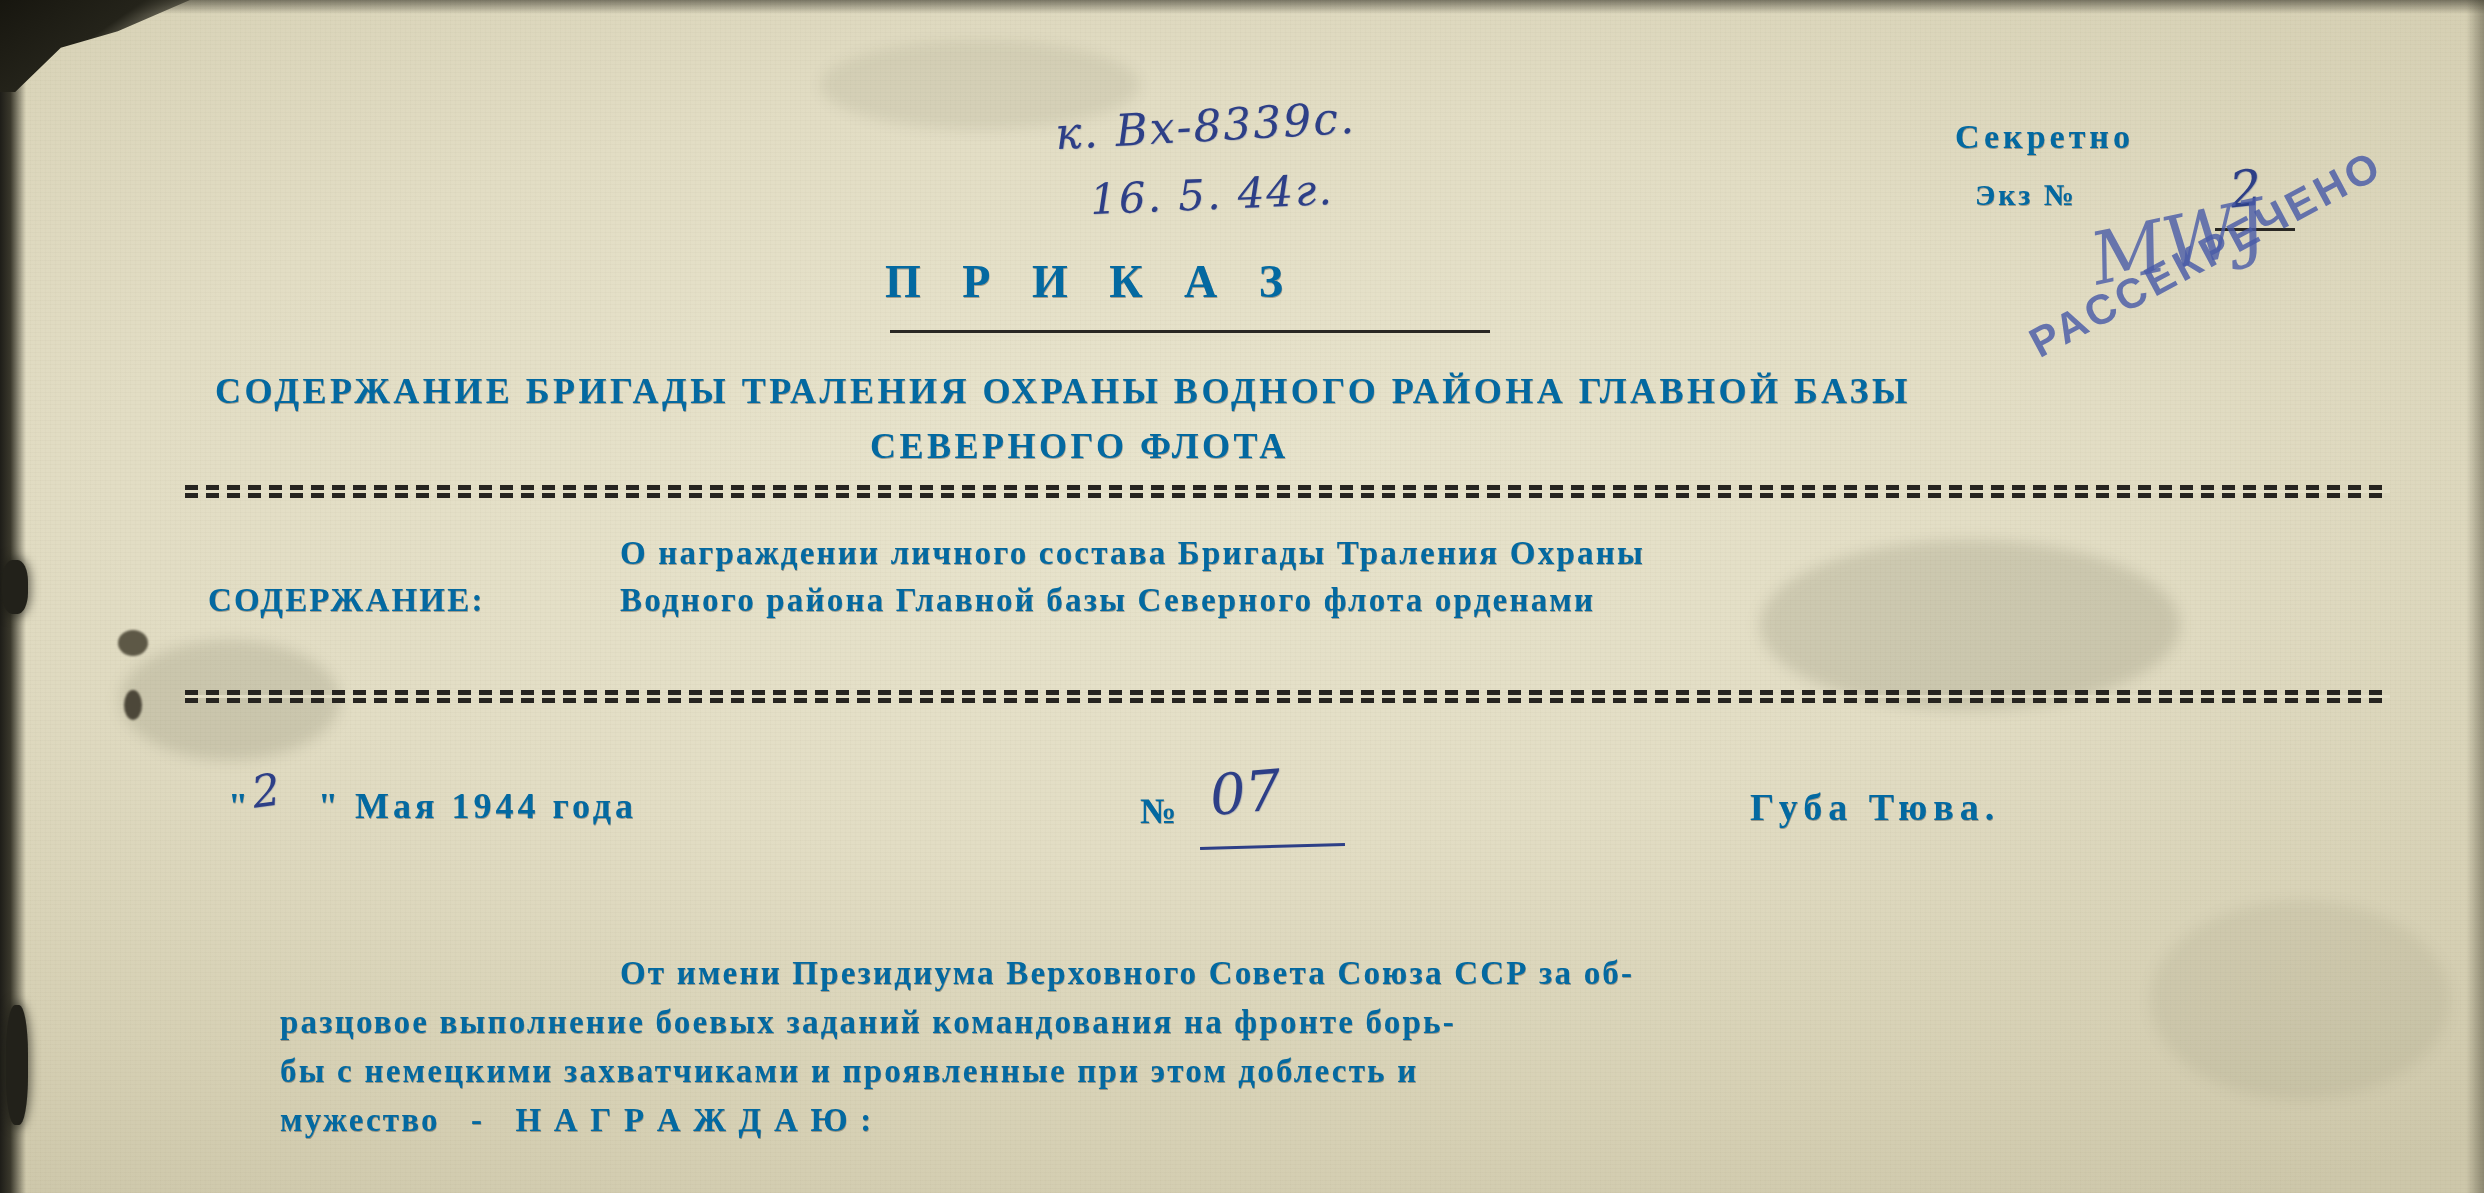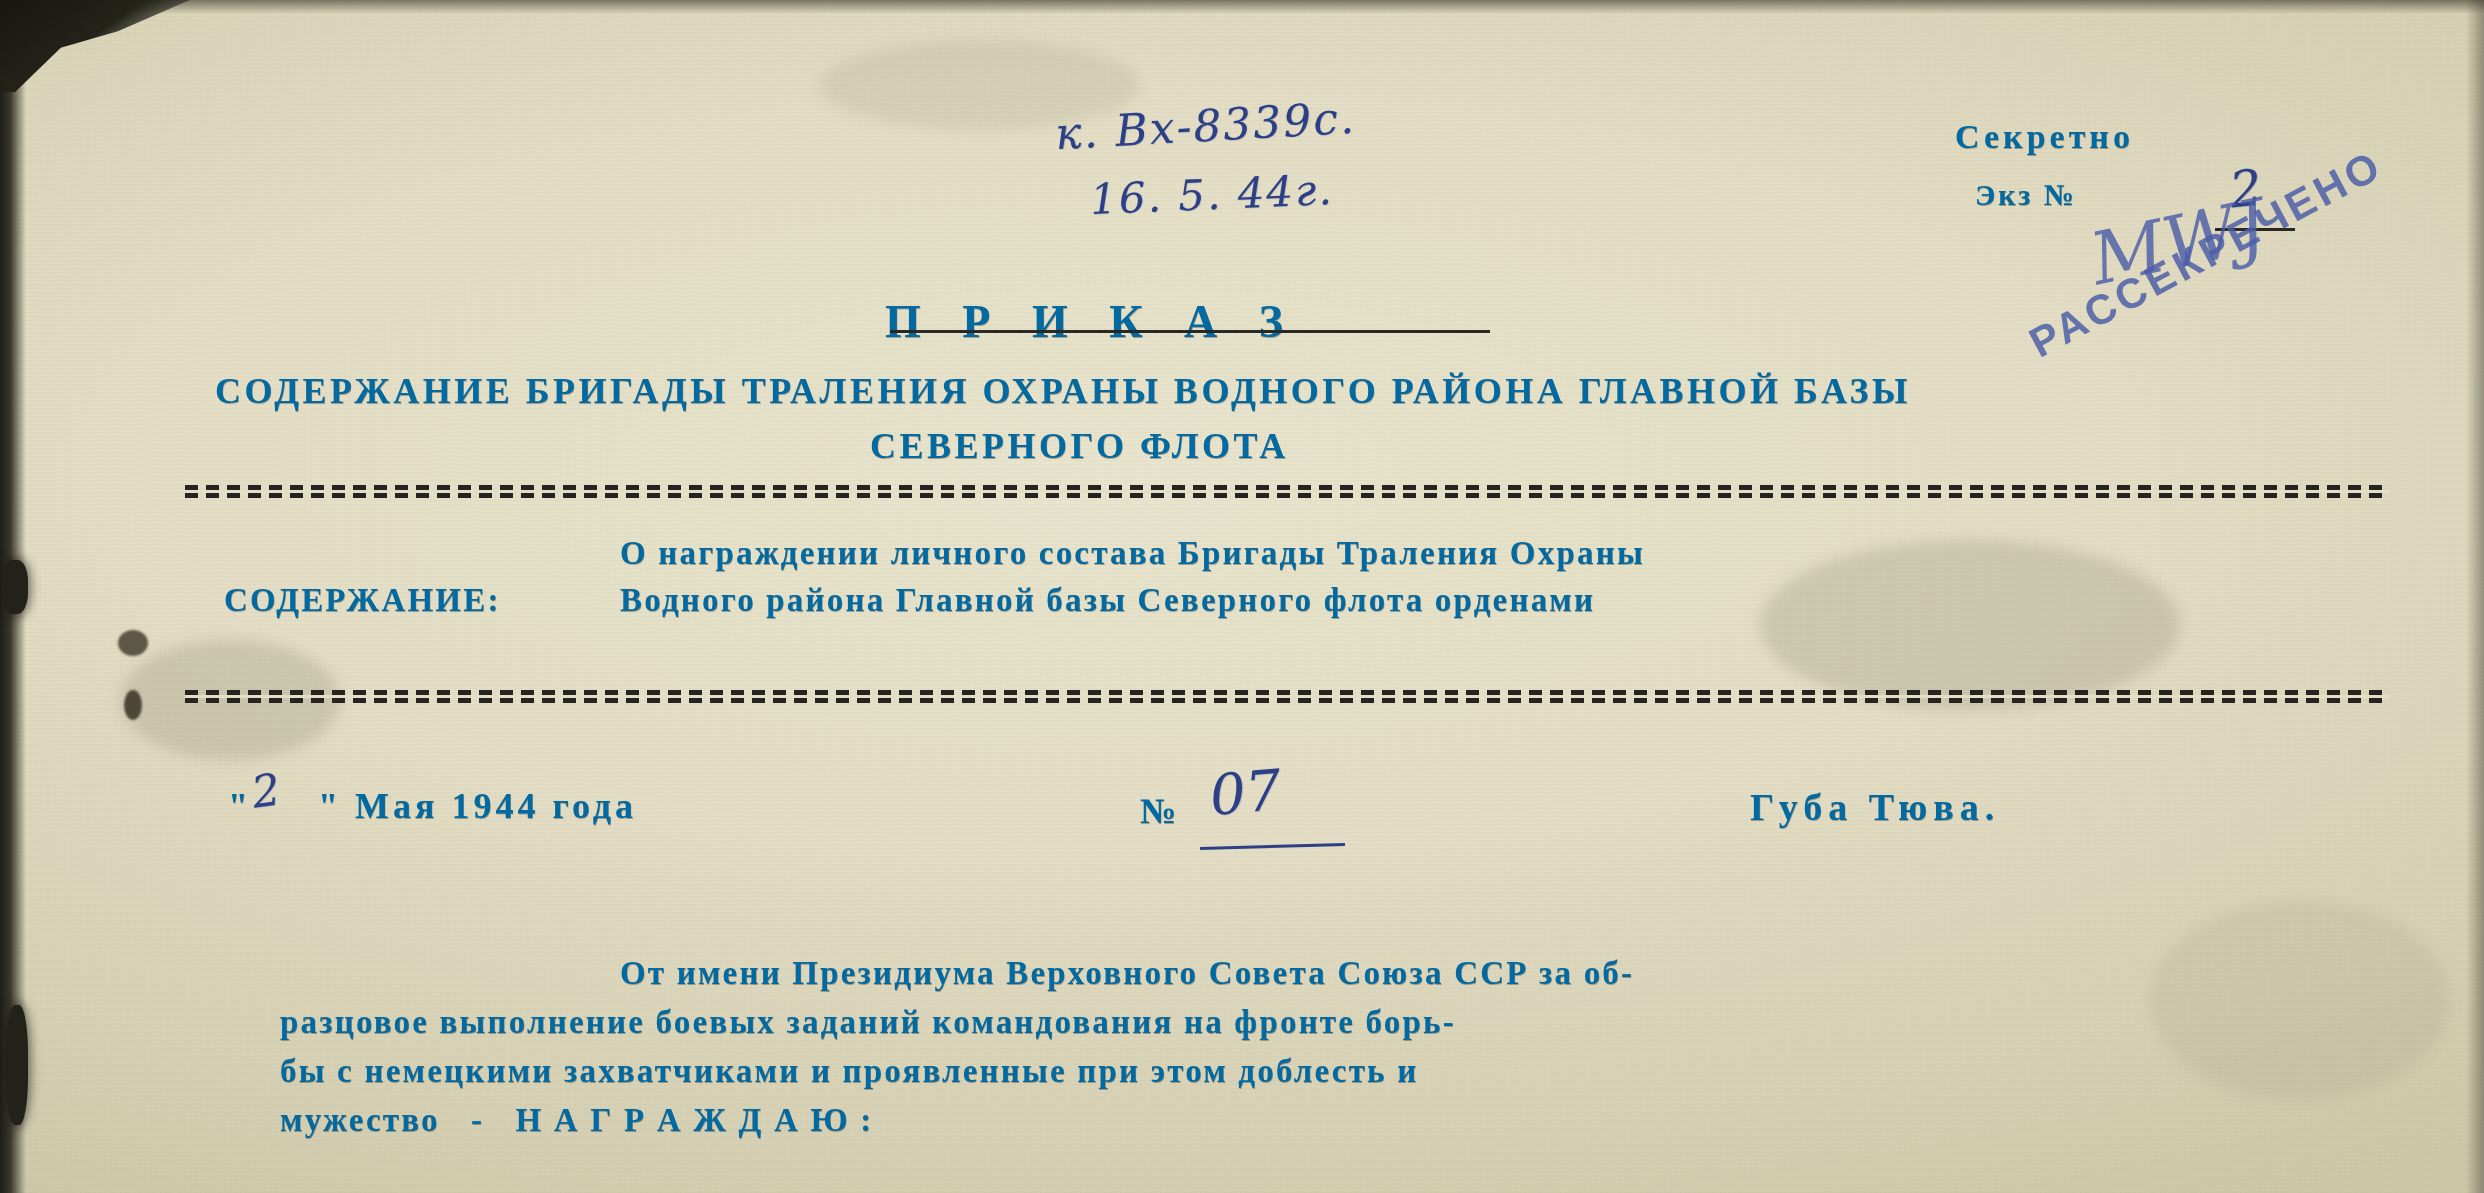--- a/index.html
+++ b/index.html
@@ -76,21 +76,20 @@
     color: #0369a1;
     font-family: "Liberation Serif", serif;
     white-space: pre;
     text-shadow: 0.5px 0.5px 0 rgba(40,38,34,0.35);
   }
 
   .title {
     font-size: 46px;
     letter-spacing: 15px;
     font-weight: bold;
-    margin-top: 40px;
   }
   .title-rule {
     position: absolute;
     height: 3px;
     background: #2a2824;
   }
   .subtitle {
     font-size: 36px;
     font-weight: bold;
     letter-spacing: 3.5px;
@@ -229,21 +228,21 @@
   <div class="stamp-scribble" style="left:2090px; top:200px;">MWJ</div>
 
   <div class="tw title" style="left:885px; top:255px;">П Р И К А З</div>
   <div class="title-rule" style="left:890px; top:330px; width:600px;"></div>
 
   <div class="tw subtitle" style="left:215px; top:370px;">СОДЕРЖАНИЕ БРИГАДЫ ТРАЛЕНИЯ ОХРАНЫ ВОДНОГО РАЙОНА ГЛАВНОЙ БАЗЫ</div>
   <div class="tw subtitle" style="left:870px; top:425px;">СЕВЕРНОГО ФЛОТА</div>
 
   <div class="sep" style="left:185px; top:485px; width:2205px;"></div>
 
-  <div class="tw content-label" style="left:224px; top:582px;">СОДЕРЖАНИЕ:</div>
+  <div class="tw content-label" style="left:208px; top:582px;">СОДЕРЖАНИЕ:</div>
   <div class="tw body-line" style="left:620px; top:535px;">О награждении личного состава Бригады Траления Охраны</div>
   <div class="tw body-line" style="left:620px; top:582px;">Водного района Главной базы Северного флота орденами</div>
 
   <div class="sep" style="left:185px; top:690px; width:2205px;"></div>
 
   <div class="tw date-line" style="left:228px; top:785px;">"</div>
   <div class="ink ink-day" style="left:252px; top:765px;">2</div>
   <div class="tw date-line" style="left:318px; top:785px;">" Мая 1944 года</div>
   <div class="tw date-line" style="left:1140px; top:790px;">№</div>
   <div class="ink ink-order-num" style="left:1210px; top:760px;">07</div>

